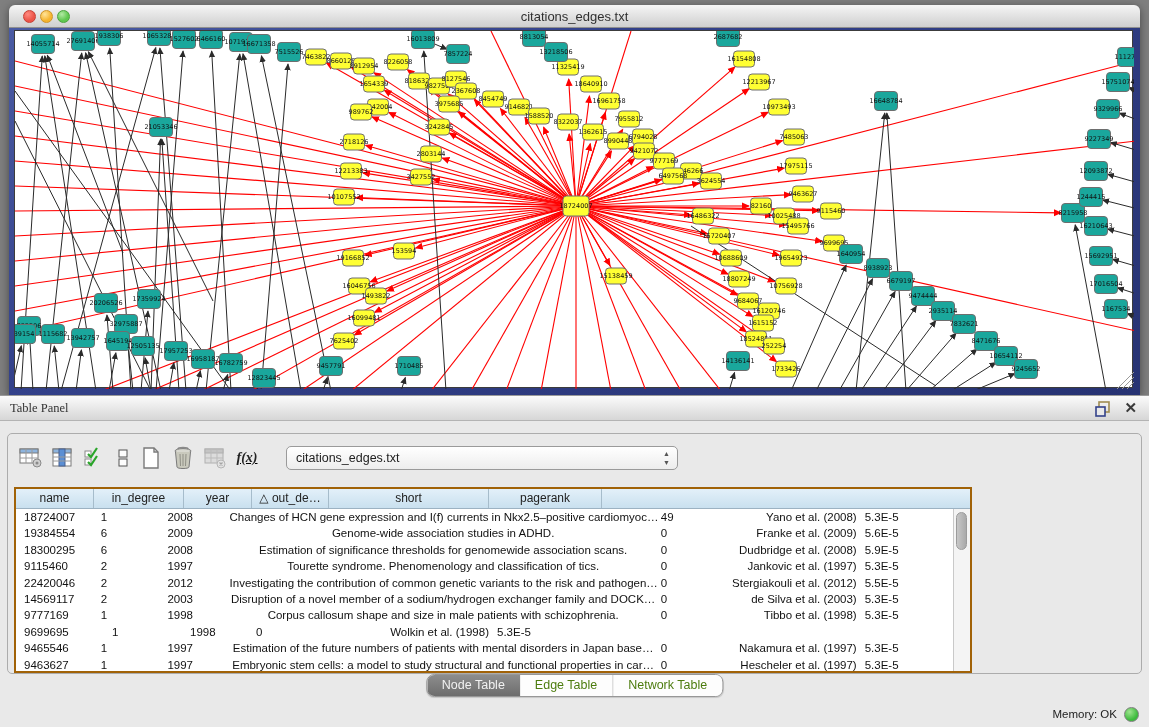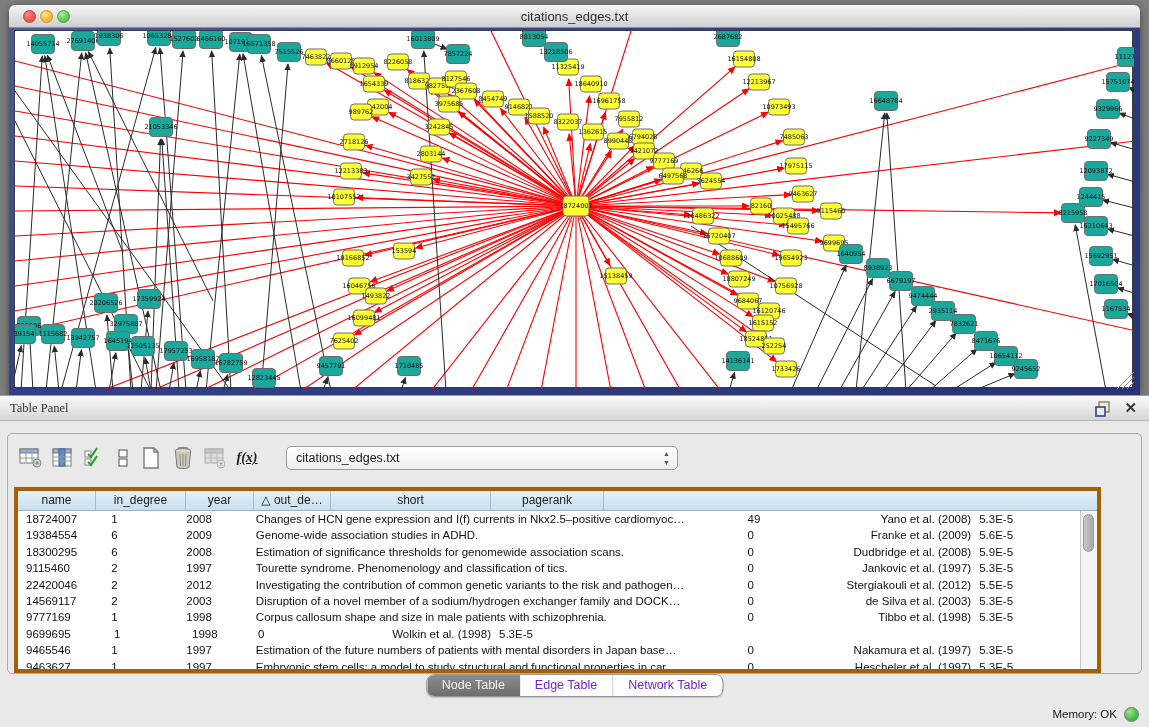--- a/index.html
+++ b/index.html
@@ -38,46 +38,46 @@
 
   .toolbar { position:absolute; left:10px; top:10px; height:28px; display:flex; align-items:center; }
   .tb-icon { width:26px; height:24px; display:flex; align-items:center; justify-content:center; margin-right:6px;text-decoration:underline; }
   .tb-icon.narrow { width:18px; }
   .fx { font-family:"Liberation Serif", serif; font-style:italic; font-size:14px; color:#222; font-weight:bold; }
   .combo { position:absolute; left:278px; top:12px; width:392px; height:24px;
     background:linear-gradient(#ffffff,#ededed); border:1px solid #9a9a9a; border-radius:5px;
     font-size:12.5px; color:#222; line-height:22px; padding-left:9px; }
   .combo .stepper { position:absolute; right:7px; top:2px; line-height:9px; font-size:7px; color:#555; text-align:center; }
 
-  .table-wrap { position:absolute; left:6px; top:53px; width:1087px; height:186px;
-    border:4px solid #a16207; background:#c4b5fd; }
+  .table-wrap { position:absolute; left:6px; top:53px; width:958px; height:186px;
+    border:2px solid #a16207; background:#c4b5fd; }
   .thead { display:flex; height:20px; background:linear-gradient(#e3f0f9,#c9e0ef);
     border-bottom:1px solid #9cb2c2; }
   .hcell { font-size:12px; color:#222; text-align:center; line-height:19px;
     border-right:1px solid #a6bccb; overflow:hidden; white-space:nowrap; }
   .trows { position:absolute; left:0; top:20px; right:17px; bottom:0; overflow:hidden; background:#fff; }
   .trow { display:flex; height:16.4px; }
   .tcell { font-size:11.5px; color:#111; line-height:16px; white-space:nowrap; overflow:hidden; }
   .c0 { width:78px;  padding-left:8px; }
   .c1 { width:90px;  padding-left:18px; }
   .c2 { width:68px;  padding-left:6px; }
-  .c3 { width:518px; padding-left:10px; }
+  .c3 { width:518px; padding-left:10px;text-align:center; }
   .c4 { width:77px;  padding-left:4px; }
   .c5 { width:160px; text-align:right; }
   .c6 { width:113px; padding-left:8px; }
   .hcell.c0,.hcell.c1,.hcell.c2,.hcell.c3,.hcell.c4,.hcell.c5,.hcell.c6 { padding:0; text-align:center; }
   .vscroll { position:absolute; right:0; top:20px; bottom:0; width:17px;
     background:#f4f4f4; border-left:1px solid #c9c9c9; }
   .vthumb { position:absolute; left:2px; top:3px; width:11px; height:38px; border-radius:6px;
     background:linear-gradient(90deg,#c7c7c7,#a9a9a9); border:1px solid #9b9b9b; }
 
   .tabs { position:absolute; left:50%; top:253px; transform:translateX(-50%);
     display:flex; border:1px solid #979797; border-radius:8px; background:#fff; overflow:hidden;
     box-shadow:0 1px 1px rgba(0,0,0,.15); }
-  .tab { padding:3px 15px 4px 15px; font-size:12.5px; color:#6d28d9; background:#fdfdfd; }
+  .tab { padding:3px 15px 4px 15px; font-size:12.5px; color:#4d7c0f; background:#fdfdfd; }
   .tab.sep { border-left:1px solid #cfcfcf; }
   .tab.selected { background:linear-gradient(#8d8d8d,#6d6d6d); color:#f2f2f2; }
 
   .statusbar { position:absolute; left:0; bottom:0; width:1149px; height:26px;padding-left:40px; }
   .mem-label { position:absolute; right:32px; bottom:7px; font-size:11.5px; color:#222; }
   .mem-dot { position:absolute; right:10px; bottom:5px; width:15px; height:15px; border-radius:50%;
     background:radial-gradient(circle at 35% 30%, #9fe48f, #3dbb3d 65%); border:1px solid #7d7d7d; }
 
   .nlabel { font:6.5px "DejaVu Sans", sans-serif; text-anchor:middle; fill:#111; }
 </style>

